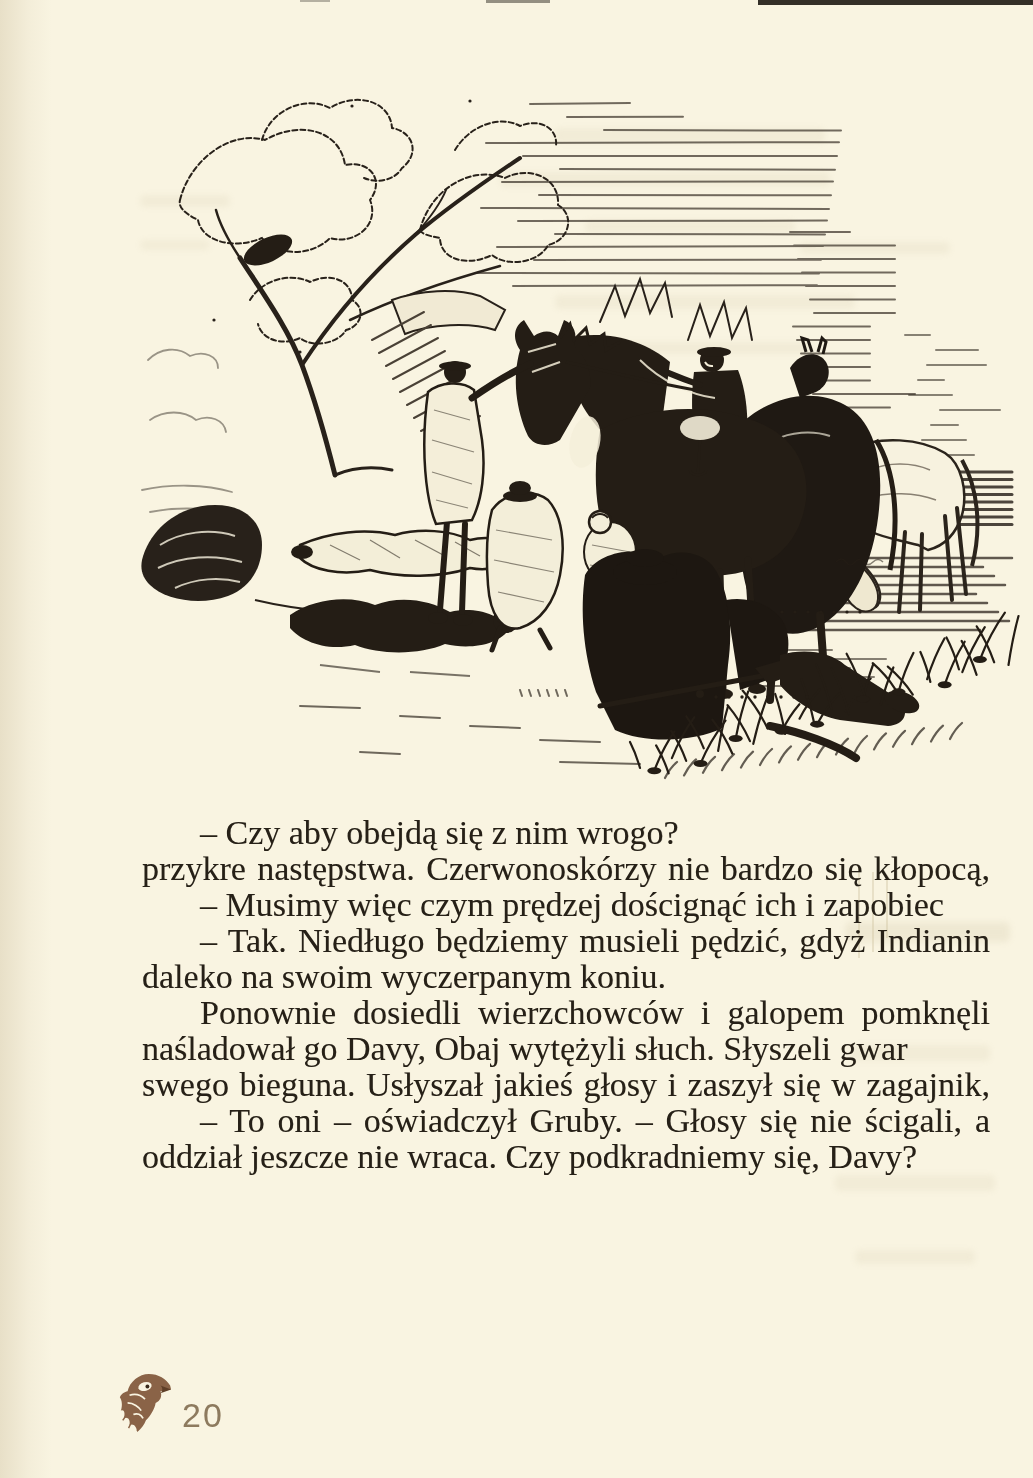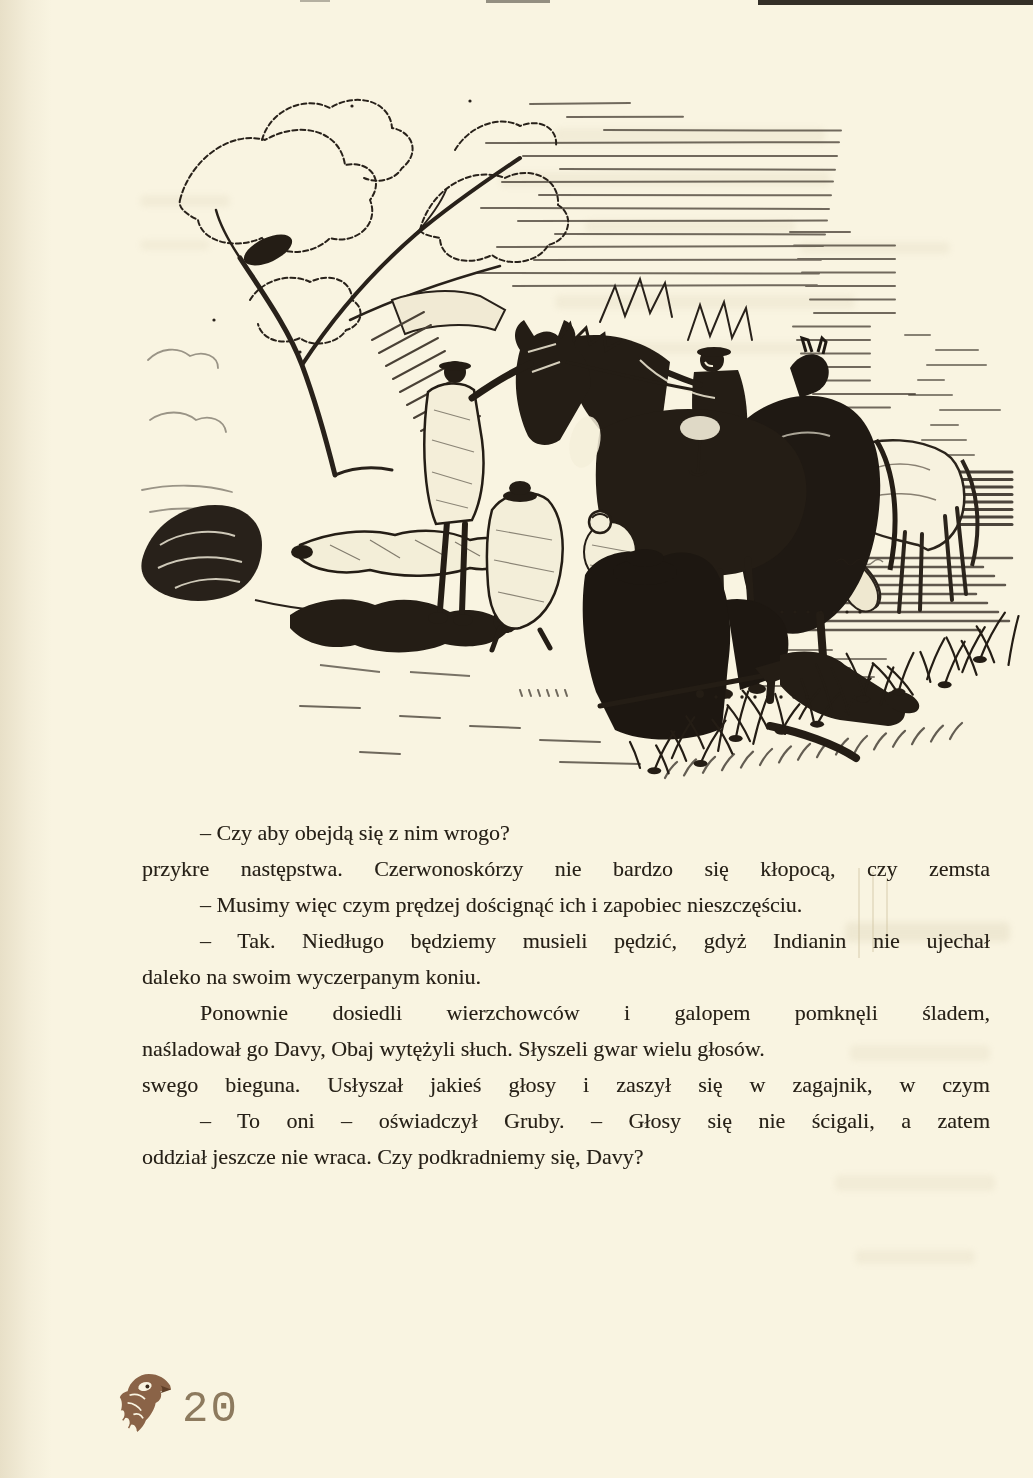--- a/index.html
+++ b/index.html
@@ -18,34 +18,34 @@
   .strip2{left:486px;top:0;width:64px;height:3px;opacity:.45;}
   .strip3{left:300px;top:0;width:30px;height:2px;opacity:.3;}
   
   .ghost{position:absolute;background:#b2a47c;opacity:.10;filter:blur(3px);border-radius:5px;}
   .scratch{position:absolute;width:2px;background:#cfc29e;opacity:.38;filter:blur(.6px);}
   
   .illustration{position:absolute;left:0;top:0;}
   
   .textblock{
     position:absolute;left:142px;top:815px;width:848px;
-    font-size:22px;line-height:36px;color:#262017;
+    font-size:34px;line-height:36px;color:#262017;
     text-shadow:0.3px 0.3px 0 rgba(38,32,23,.28);
   }
   .para{margin:0;padding:0;}
   .line{height:36px;overflow:hidden;text-align:justify;text-align-last:justify;}
   .line.first{padding-left:58px;}
   .line.last{text-align:left;text-align-last:left;}
   
   .footer{position:absolute;left:0;top:1362px;width:1033px;height:80px;}
   .eagle{position:absolute;left:116px;top:8px;}
   .pagenum{
-    position:absolute;left:182px;top:22px;
-    font-size:44px;color:#8d7a5e;letter-spacing:2px;
-    font-family:Liberation Mono, monospace;
+    position:absolute;left:182px;top:34px;
+    font-size:34px;color:#8d7a5e;letter-spacing:2px;
+    font-family:Liberation Sans, sans-serif;
   }
 </style>
 </head>
 <body>
 
 <div class="page">
 
   <div class="spine-shade"></div>
   <div class="scan-strip strip1"></div>
   <div class="scan-strip strip2"></div>

